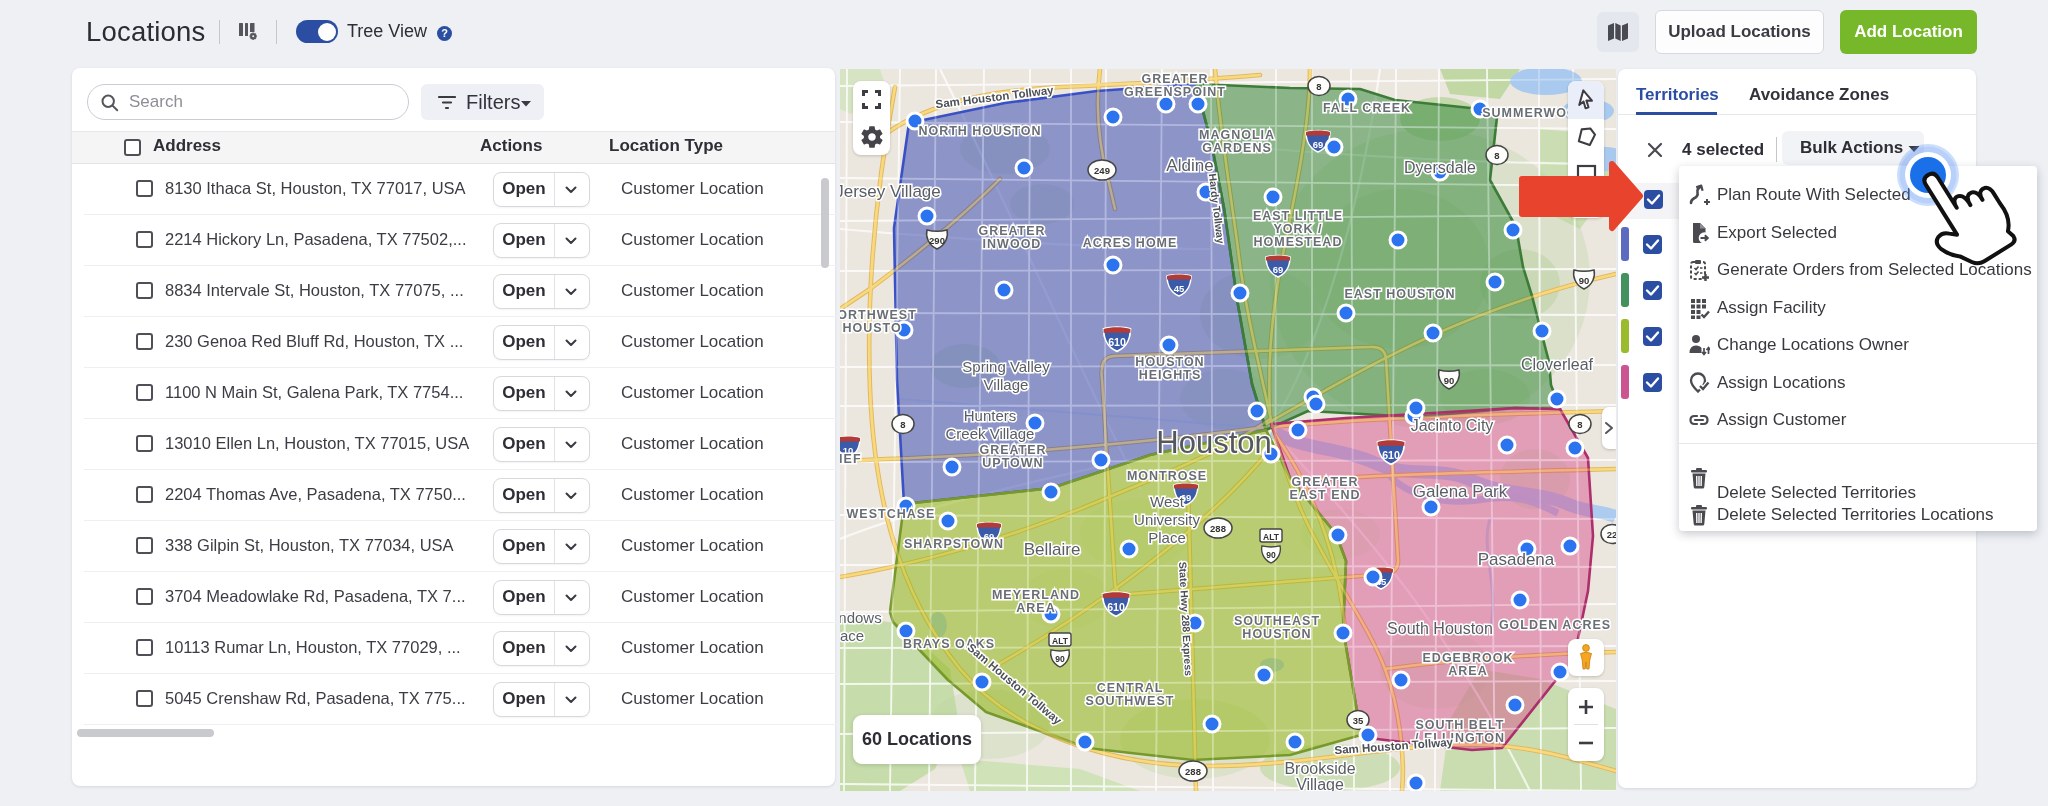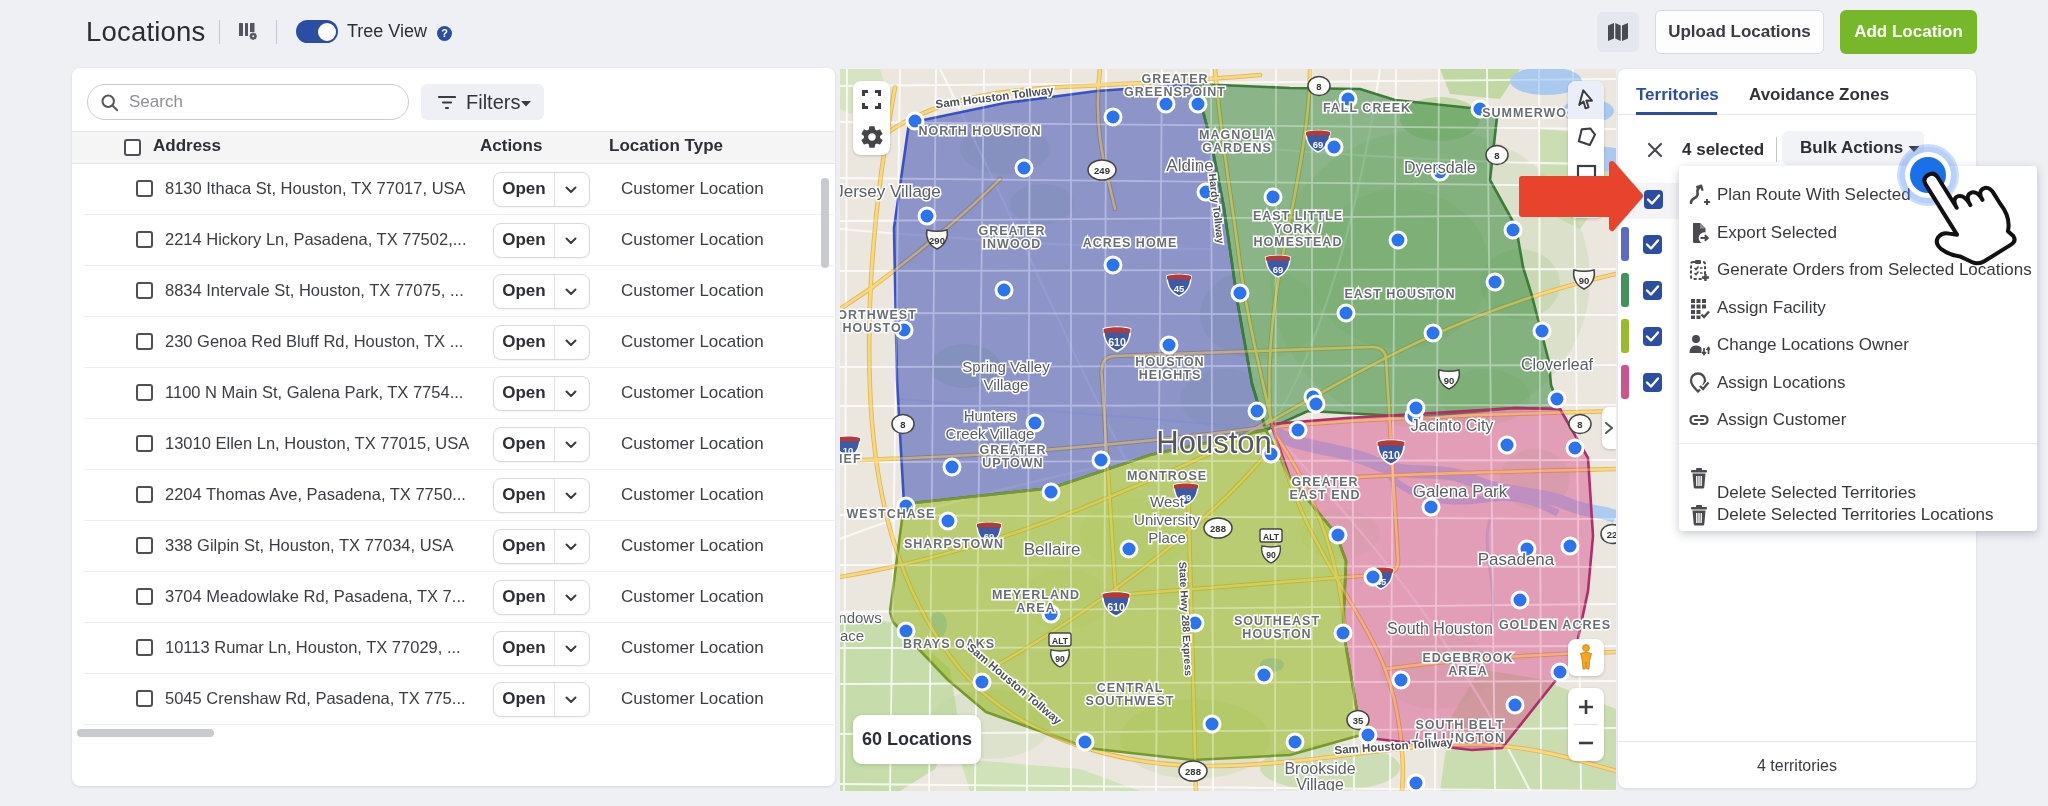--- a/index.html
+++ b/index.html
@@ -779,21 +779,20 @@
         <div class="bluecb" style="left:25px; top:14px;"><svg width="19" height="19" viewBox="0 0 19 19">
             <path d="M4 9.5 L8 13.5 L15 5.5" stroke="#fff" stroke-width="2.4" fill="none" stroke-linecap="round" stroke-linejoin="round"></path>
           </svg></div>
       </div>
     <div class="abs trow" style="top:290px;">
         <div class="tbar" style="background:#ca5590;"></div>
         <div class="bluecb" style="left:25px; top:14px;"><svg width="19" height="19" viewBox="0 0 19 19">
             <path d="M4 9.5 L8 13.5 L15 5.5" stroke="#fff" stroke-width="2.4" fill="none" stroke-linecap="round" stroke-linejoin="round"></path>
           </svg></div>
       </div>
-    <div class="abs" id="terrfoot">4 territories</div>
   </div>
 
   <svg class="abs" style="left:1505px; top:150px;" width="150" height="95" viewBox="0 0 150 95">
     <path d="M17,29 L107,29 L107,14 L135,46 L107,78 L107,64 L17,64 Z" fill="#e8432d" stroke="#e8432d" stroke-width="6" stroke-linejoin="round"></path>
   </svg>
 
   <div class="abs" id="menu">
       <svg class="mic" style="top:18px;" viewBox="0 0 22 22">
         <path d="M3,19 C3,14 7,15 9,12 C11,9 8,8 10,5 L12,3" fill="none" stroke="#4a4a50" stroke-width="2.6" stroke-linecap="round"></path>
         <path d="M8.2,3.4 L13.2,1.6 L14.6,6.8" fill="none" stroke="#4a4a50" stroke-width="2.2" stroke-linejoin="round"></path>

